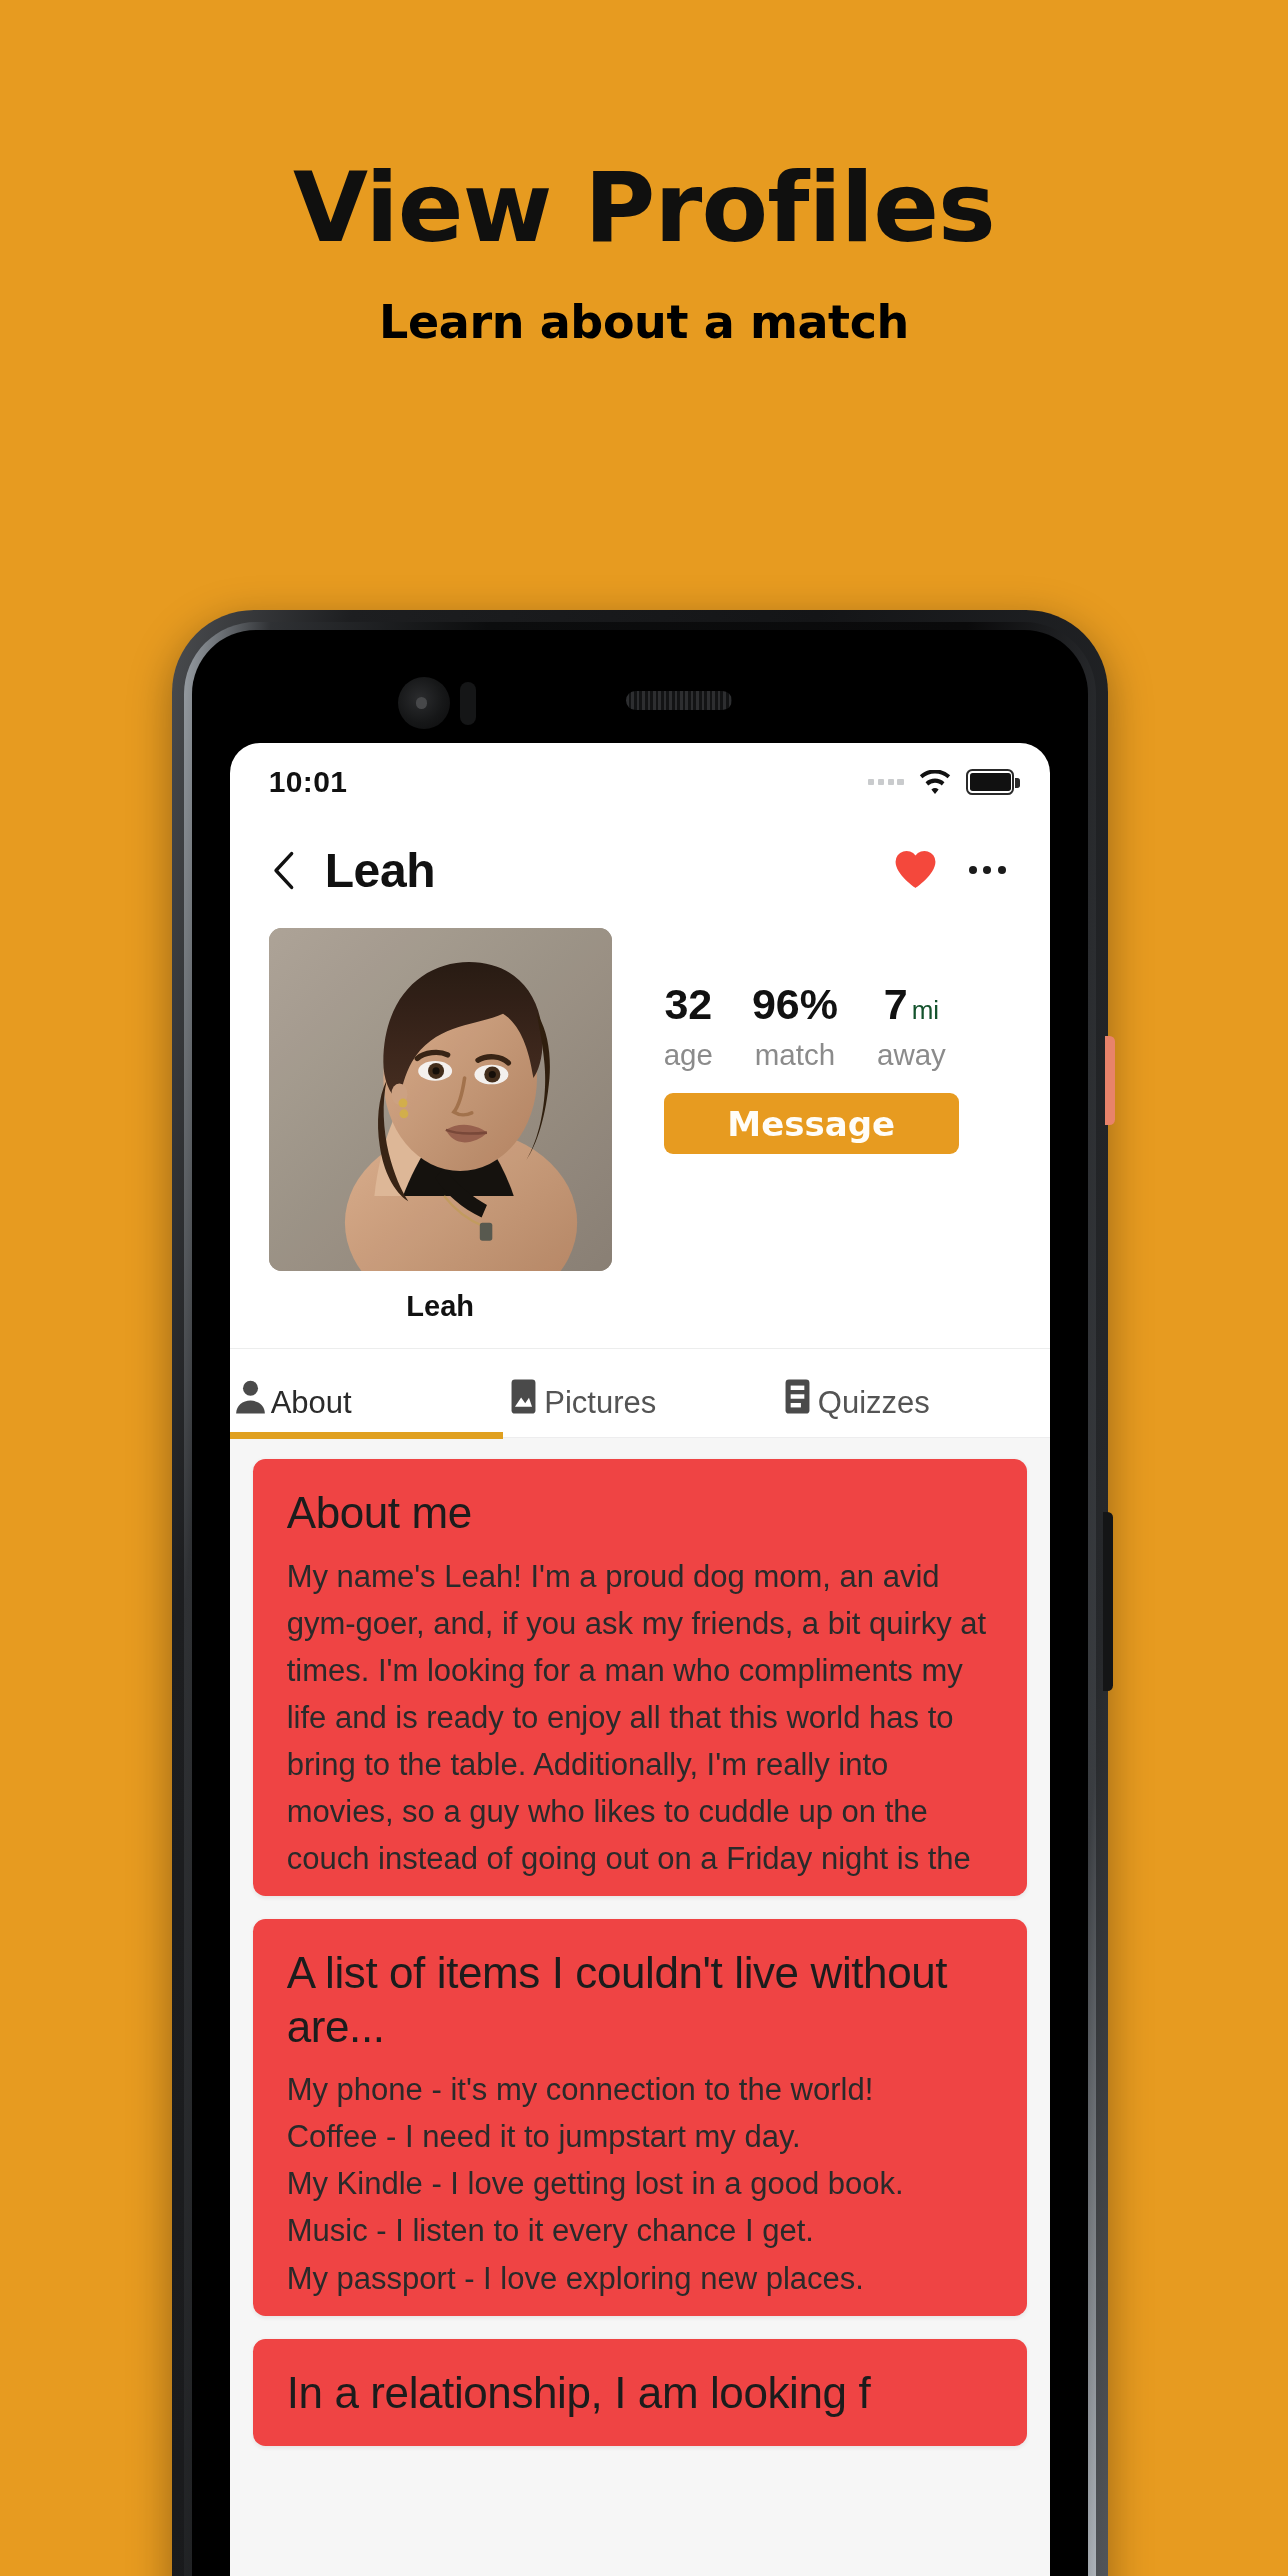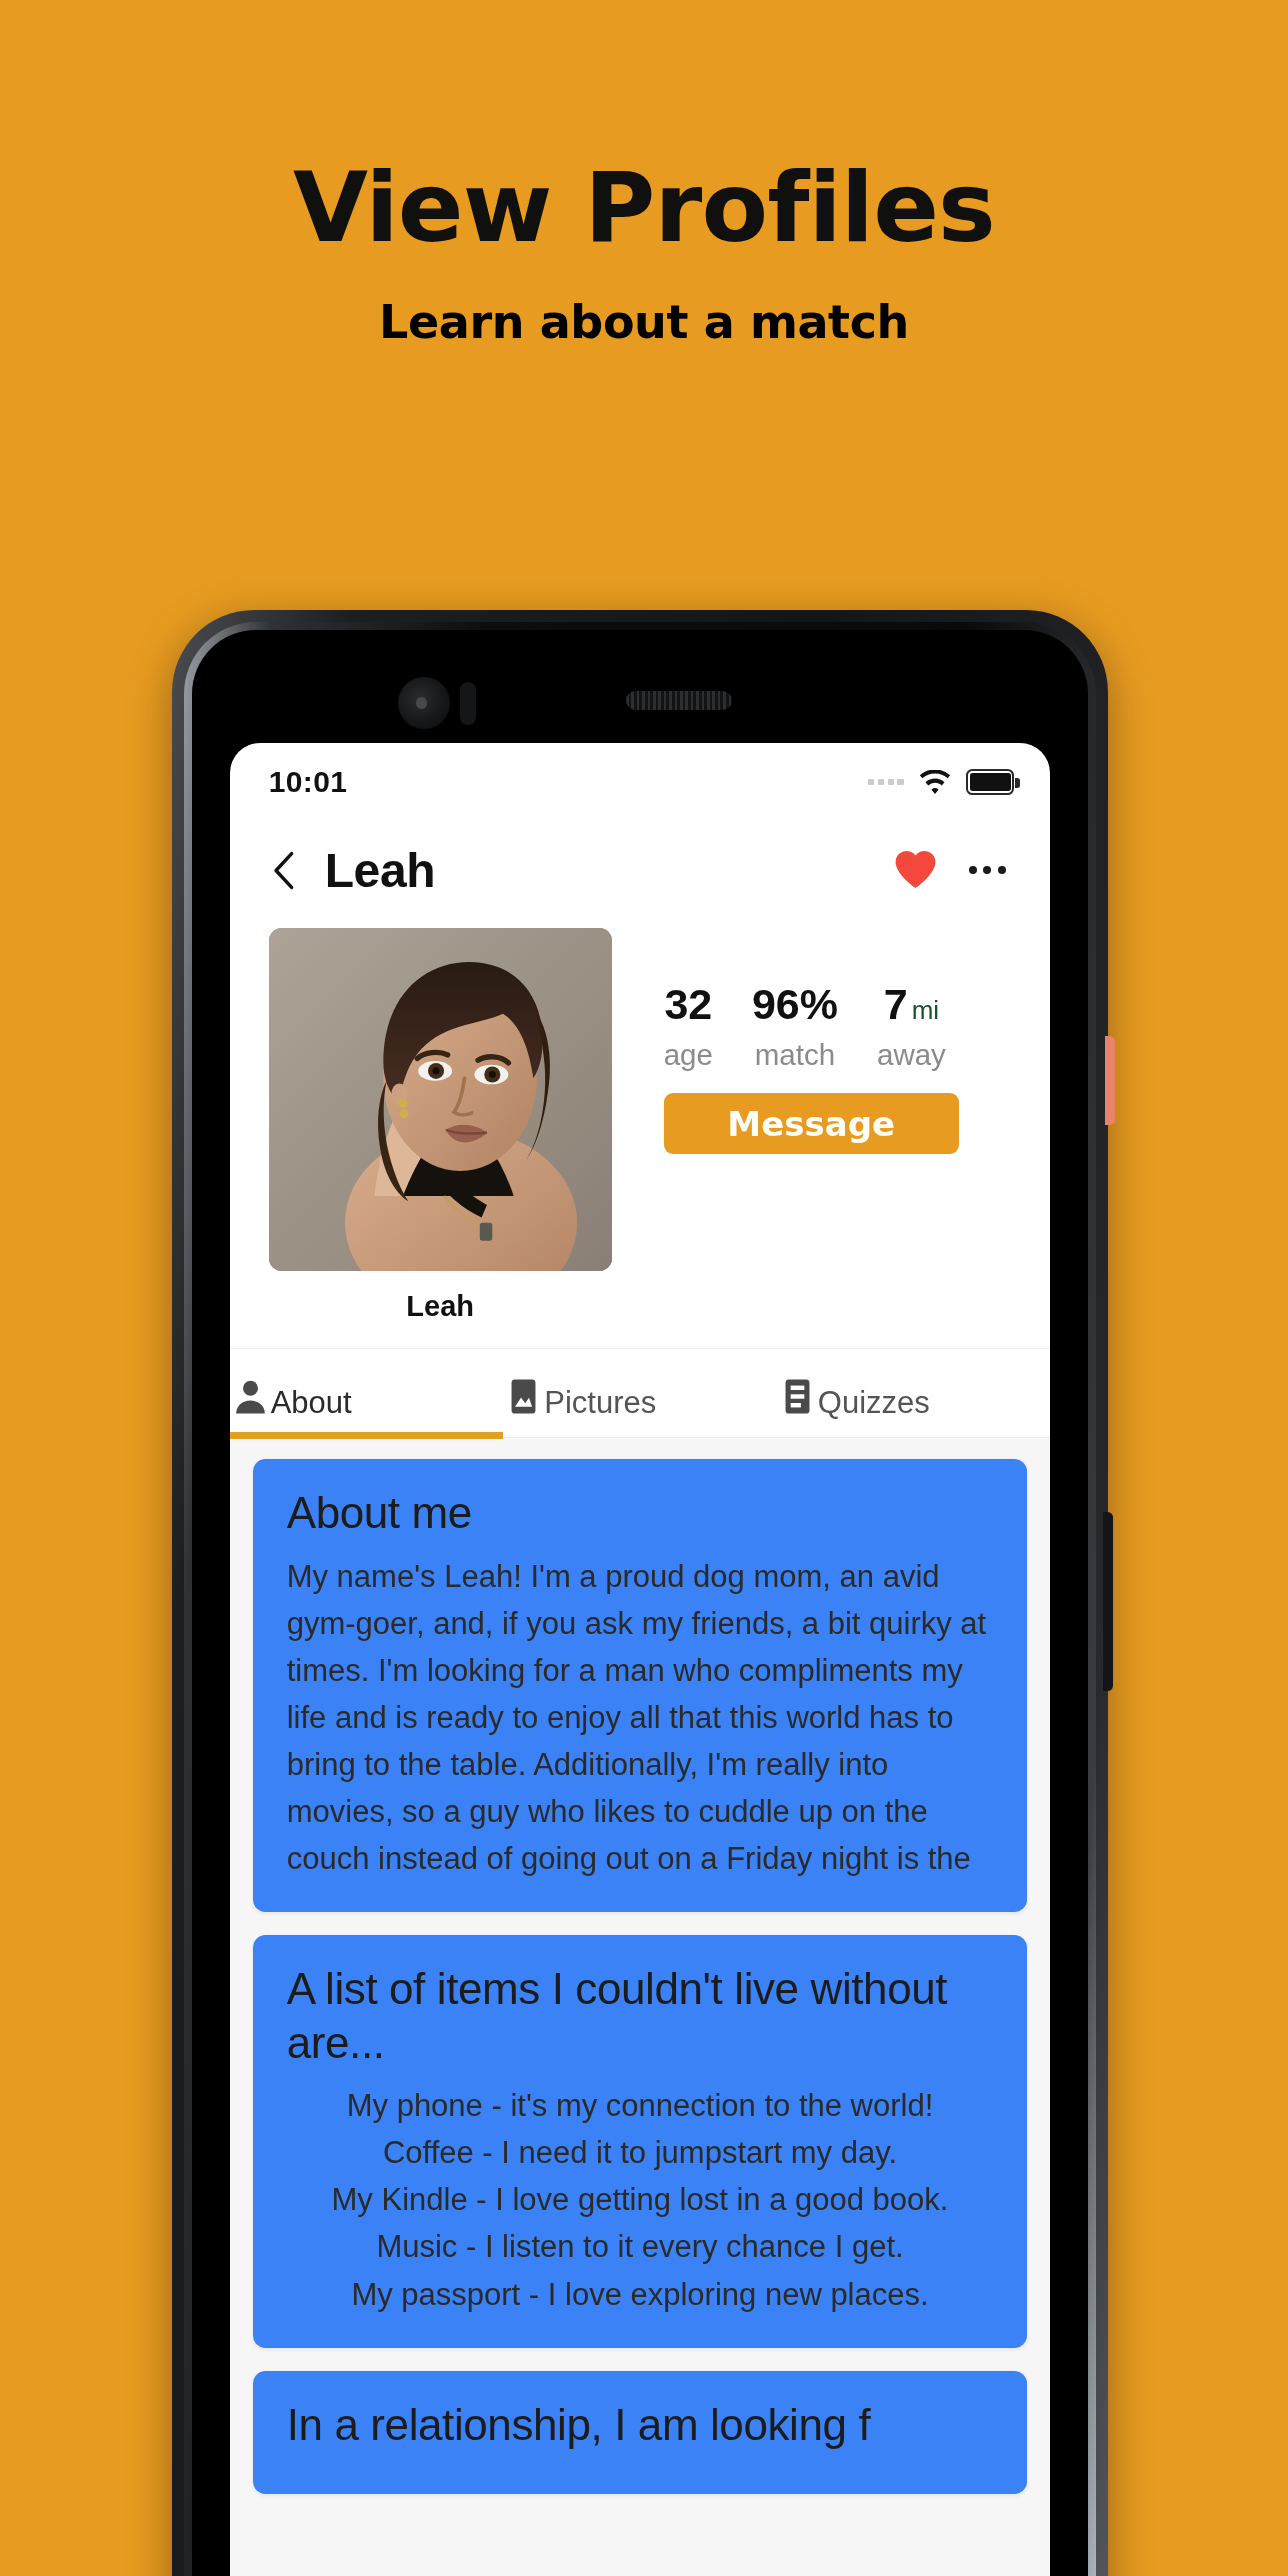--- a/index.html
+++ b/index.html
@@ -306,40 +306,40 @@
   }
 
   
   .content {
     flex: 1;
     background: #f6f6f6;
     padding: 21.5px 23px 0 23px;
     overflow: hidden;
   }
   .card {
-    background: #3b82f6;
+    background: #ef4444;
     border-radius: 12.5px;
-    padding: 27px 34px 30px 34px;
+    padding: 27px 34px 14px 34px;
     margin-bottom: 23px;
     box-shadow: 0 1.8px 4.5px rgba(0,0,0,.07);
   }
   .card-title {
     font-size: 44px;
     color: #1c1c1c;
     line-height: 1.22;
     margin-bottom: 12.5px;
     letter-spacing: -0.4px;
   }
   .card-body {
     font-size: 31px;
     line-height: 1.52;
     color: #2a2a2a;
   }
   .card-list { font-size: 31px; line-height: 1.52; color: #2a2a2a; }
-  .card-list div { white-space: nowrap; text-align: center; }
+  .card-list div { white-space: nowrap; }
 </style>
 </head>
 <body>
 
 <div class="promo">
   <div class="promo-title">View Profiles</div>
   <div class="promo-sub">Learn about a match</div>
 </div>
 
 <div class="device">

